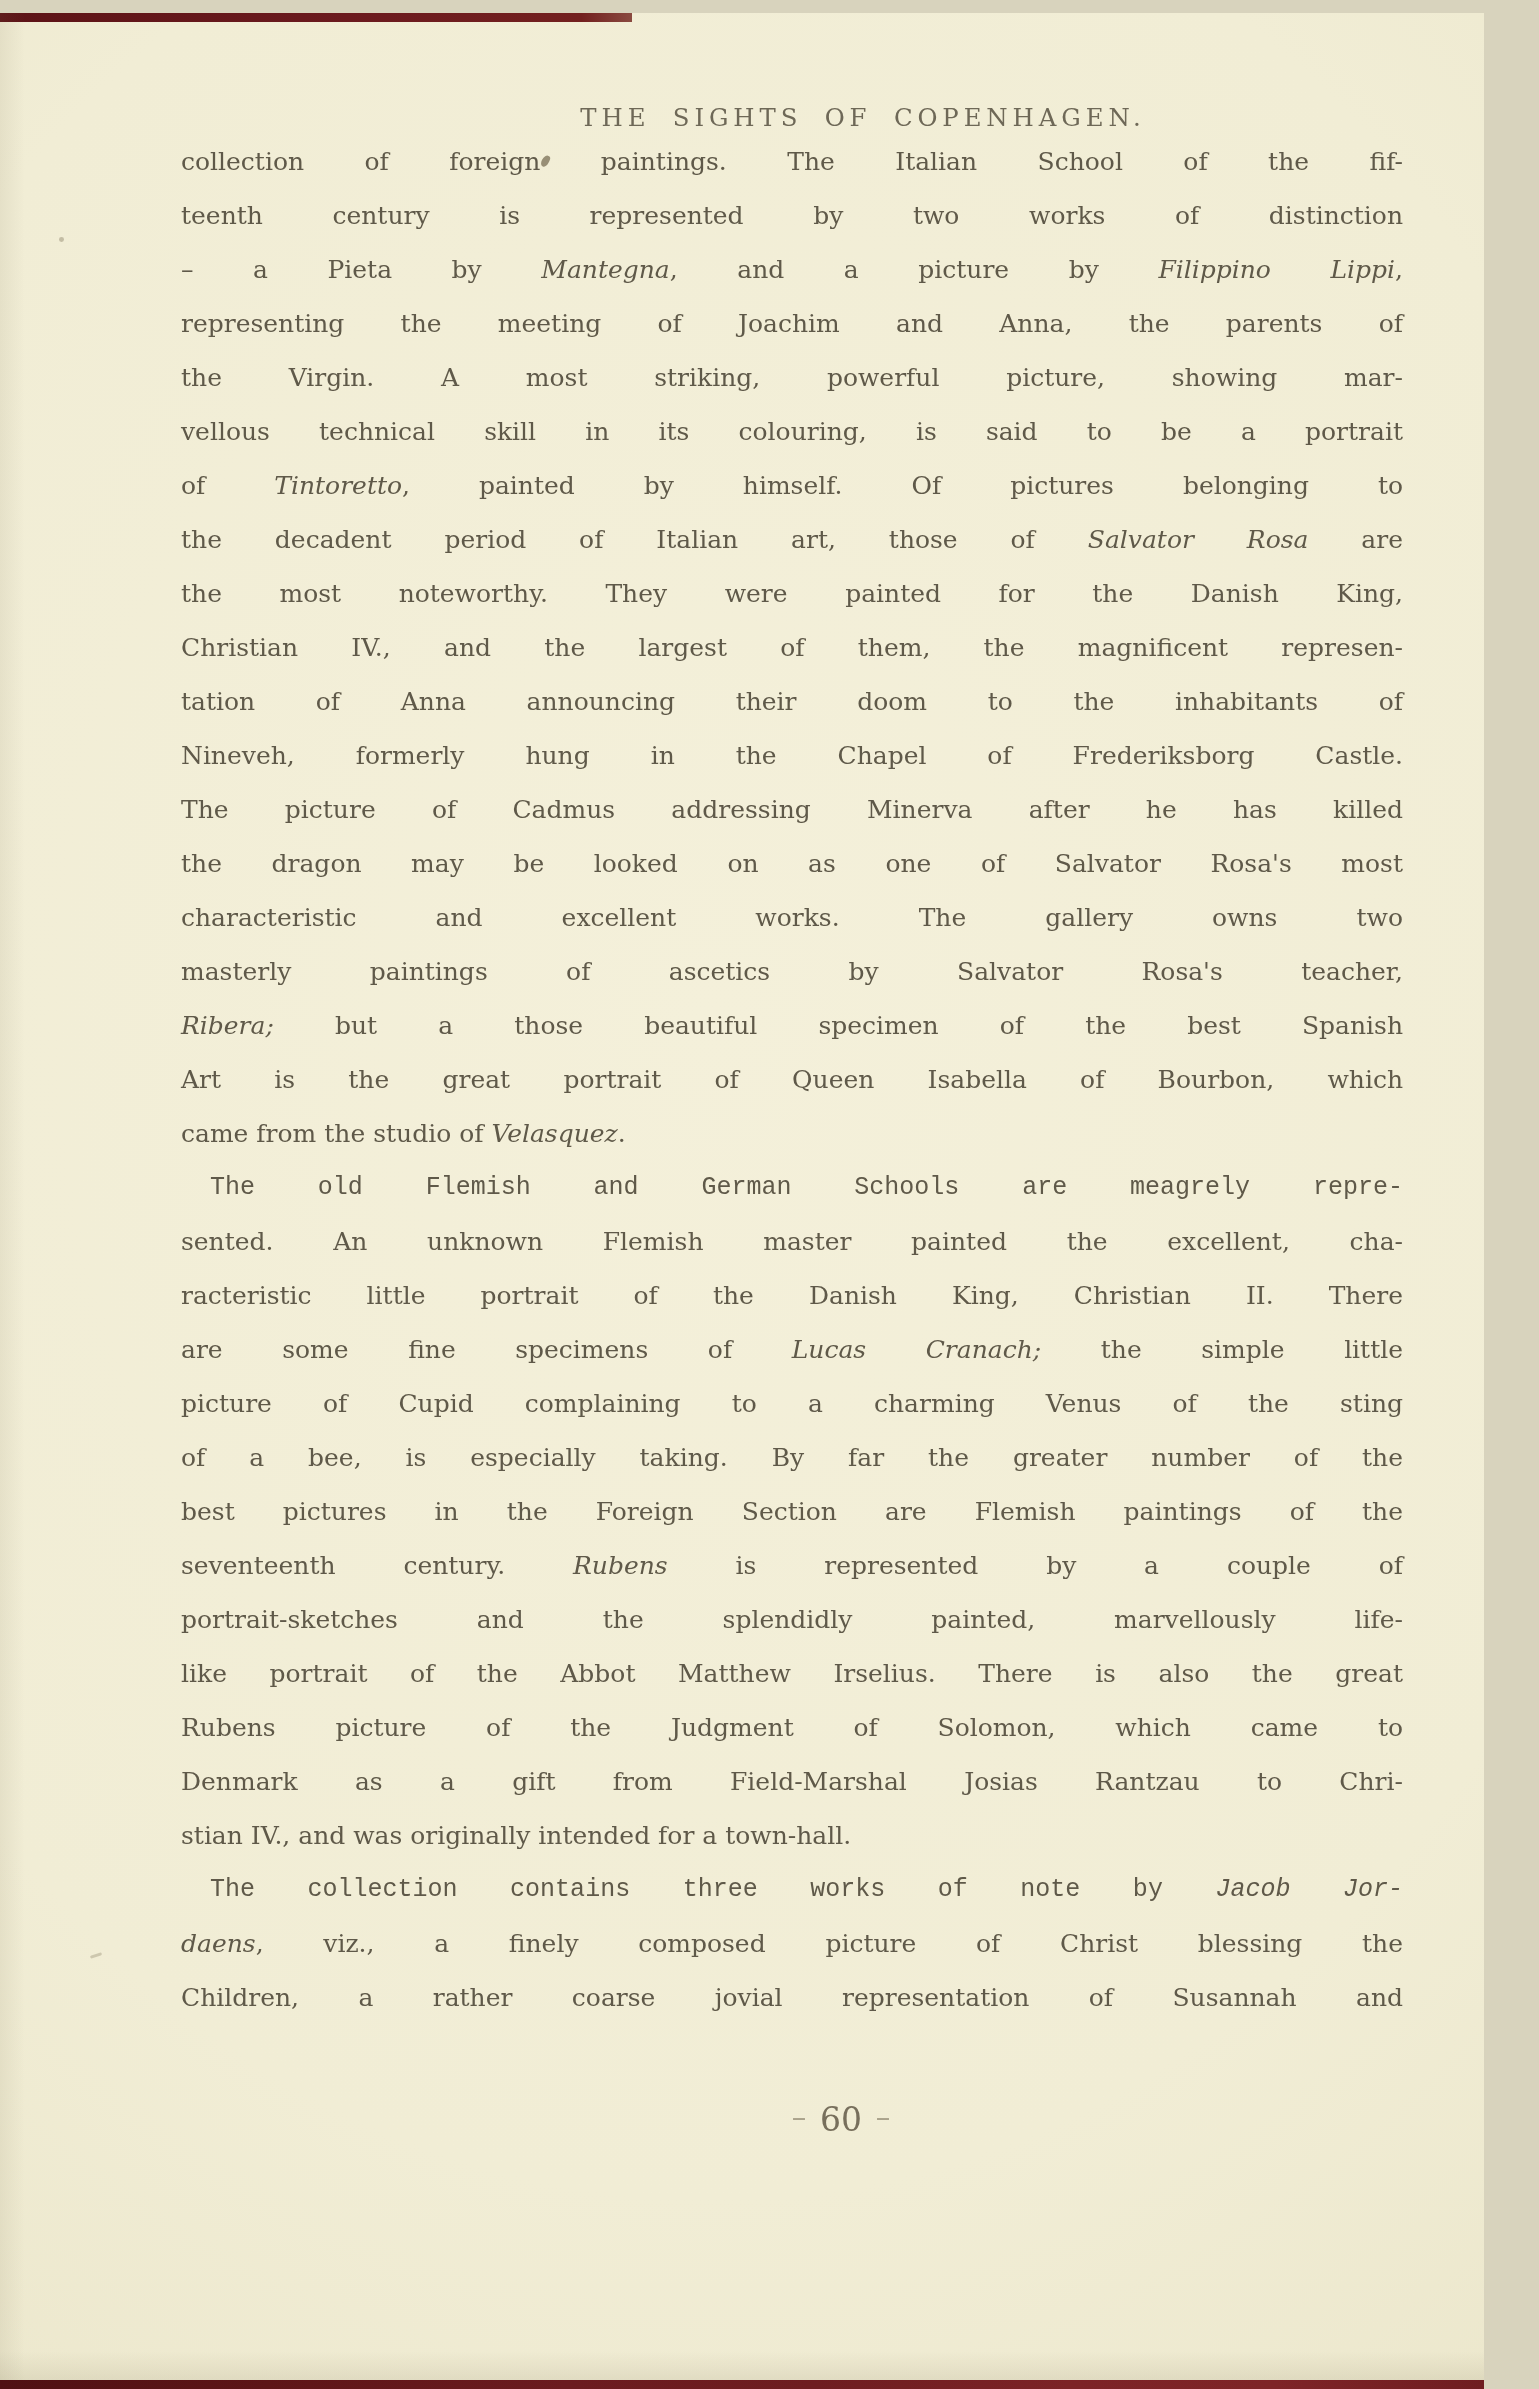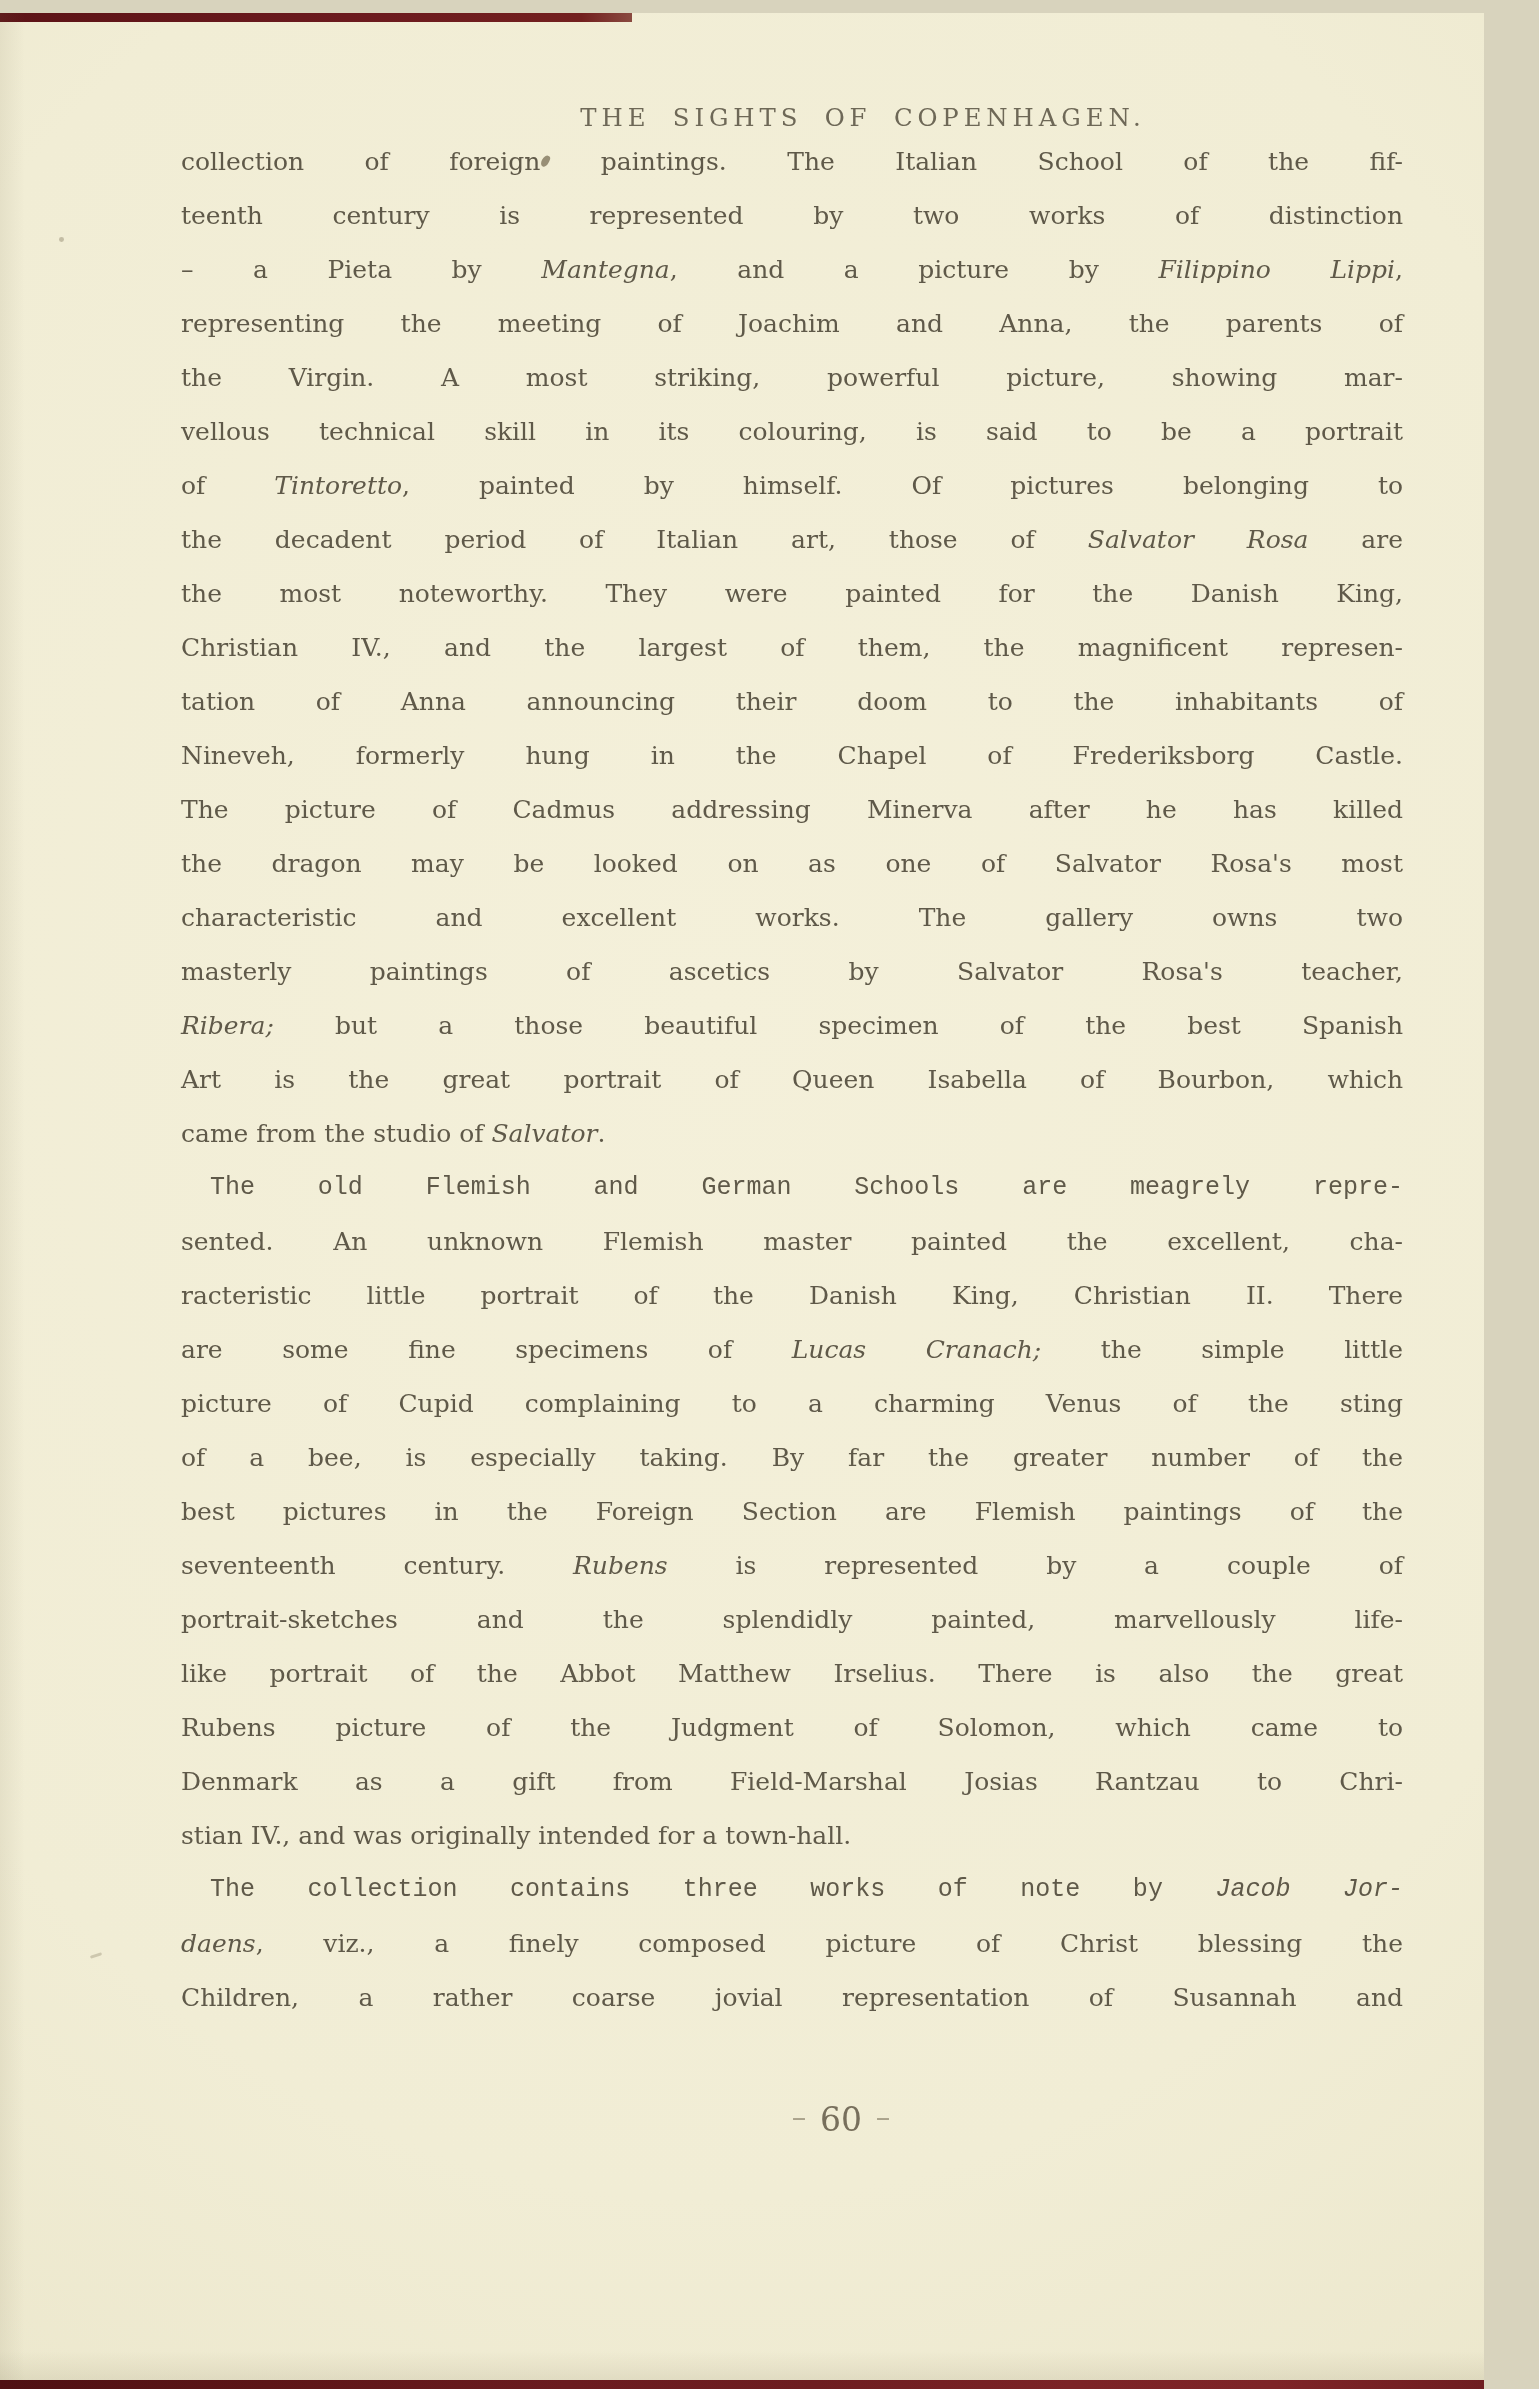--- a/index.html
+++ b/index.html
@@ -137,21 +137,21 @@
       <div class="line"><span>the most noteworthy.  They were painted for the Danish King,</span></div>
       <div class="line"><span>Christian IV., and the largest of them, the magnificent represen-</span></div>
       <div class="line"><span>tation of Anna announcing their doom to the inhabitants of</span></div>
       <div class="line"><span>Nineveh, formerly hung in the Chapel of Frederiksborg Castle.</span></div>
       <div class="line"><span>The picture of Cadmus addressing Minerva after he has killed</span></div>
       <div class="line"><span>the dragon may be looked on as one of Salvator Rosa's most</span></div>
       <div class="line"><span>characteristic and excellent works.  The gallery owns two</span></div>
       <div class="line"><span>masterly paintings of ascetics by Salvator Rosa's teacher,</span></div>
       <div class="line"><span class="it">Ribera;</span><span> but a those beautiful specimen of the best Spanish</span></div>
       <div class="line"><span>Art is the great portrait of Queen Isabella of Bourbon, which</span></div>
-      <div class="line end"><span>came from the studio of </span><span class="it">Salvator</span><span>.</span></div>
+      <div class="line end"><span>came from the studio of </span><span class="it">Velasquez</span><span>.</span></div>
       <div class="line ind"><span>The old Flemish and German Schools are meagrely repre-</span></div>
       <div class="line"><span>sented.  An unknown Flemish master painted the excellent, cha-</span></div>
       <div class="line"><span>racteristic little portrait of the Danish King, Christian II.  There</span></div>
       <div class="line"><span>are some fine specimens of </span><span class="it">Lucas Cranach;</span><span> the simple little</span></div>
       <div class="line"><span>picture of Cupid complaining to a charming Venus of the sting</span></div>
       <div class="line"><span>of a bee, is especially taking.  By far the greater number of the</span></div>
       <div class="line"><span>best pictures in the Foreign Section are Flemish paintings of the</span></div>
       <div class="line"><span>seventeenth century.  </span><span class="it">Rubens</span><span> is represented by a couple of</span></div>
       <div class="line"><span>portrait-sketches and the splendidly painted, marvellously life-</span></div>
       <div class="line"><span>like portrait of the Abbot Matthew Irselius.  There is also the great</span></div>

